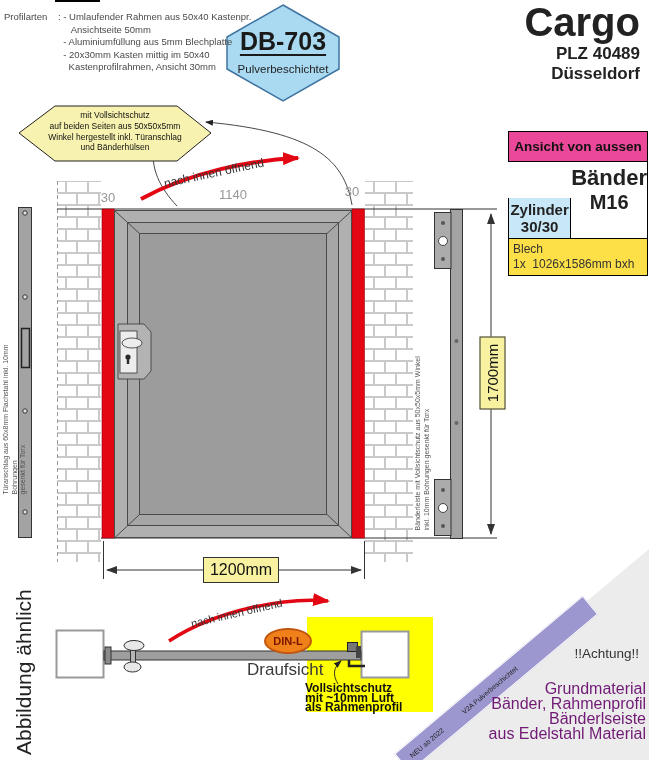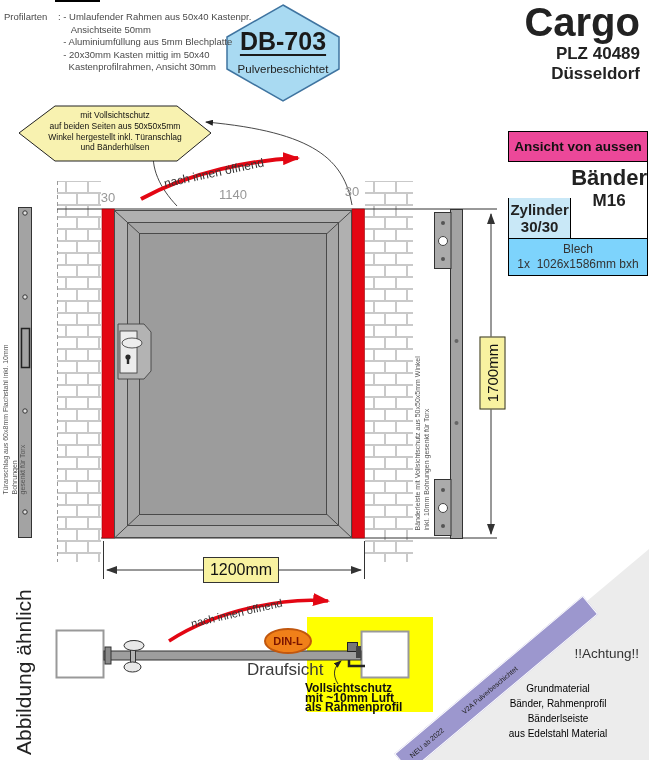--- a/index.html
+++ b/index.html
@@ -153,24 +153,24 @@
 
   <div class="abs" style="left:508px;top:131px;width:140px;">
     <div class="ctr" style="background:#ec4899;border:1px solid #000;height:29px;line-height:29px;font-size:13.5px;font-weight:bold;color:#111;">Ansicht von aussen</div>
     <div style="display:flex;">
       <div class="ctr" style="width:68px;background:#c9e8f7;border:1px solid #000;border-top:none;padding:3px 0;margin-top:36px;">
         <div style="font-size:15px;font-weight:bold;">Zylinder</div>
         <div style="font-size:15px;font-weight:bold;">30/30</div>
       </div>
       <div class="ctr" style="flex:1;background:#fff;border:1px solid #000;border-top:none;border-left:none;padding:3px 0;">
         <div style="font-size:22px;font-weight:bold;">Bänder</div>
-        <div style="font-size:17px;font-weight:bold;">M16</div>
+        <div style="font-size:20px;font-weight:bold;">M16</div>
       </div>
     </div>
-    <div style="background:#7dd3fc;border:1px solid #000;border-top:none;padding:3px 4px;font-size:12px;line-height:15px;color:#333;text-align:center;">
+    <div style="background:#fde047;border:1px solid #000;border-top:none;padding:3px 4px;font-size:12px;line-height:15px;color:#333;">
       <div>Blech</div>
       <div class="pre">1x  1026x1586mm bxh</div>
     </div>
   </div>
 
   <div class="abs ctr dimnum" style="left:98px;top:190px;width:20px;">30</div>
   <div class="abs ctr dimnum" style="left:203px;top:187px;width:60px;">1140</div>
   <div class="abs ctr dimnum" style="left:342px;top:184px;width:20px;">30</div>
 
   <div class="abs" style="left:163px;top:166px;font-size:12px;color:#333;transform:rotate(-12deg);">nach innen öffnend</div>
@@ -199,20 +199,20 @@
     <div>mit ~10mm Luft</div>
     <div>als Rahmenprofil</div>
   </div>
 
   <div class="abs" style="left:402px;top:751px;width:244px;height:22px;background:#9c97ce;border:1px solid #fff;transform:rotate(-40deg);transform-origin:left center;display:flex;align-items:center;font-size:7px;color:#222;">
     <span style="margin-left:10px;">NEU ab 2022</span>
     <span style="margin-left:26px;">V2A Pulverbeschichtet</span>
   </div>
 
   <div class="abs rgt" style="left:500px;top:646px;width:139px;font-size:13.5px;color:#333;">!!Achtung!!</div>
-  <div class="abs rgt" style="left:470px;top:681px;width:176px;font-size:10px;line-height:15px;color:#000000;text-align:center;">
+  <div class="abs rgt" style="left:470px;top:681px;width:176px;font-size:16px;line-height:15px;color:#701a75;">
     <div>Grundmaterial</div>
     <div>Bänder, Rahmenprofil</div>
     <div>Bänderlseiste</div>
     <div>aus Edelstahl Material</div>
   </div>
 
 </div>
 
 </body></html>

